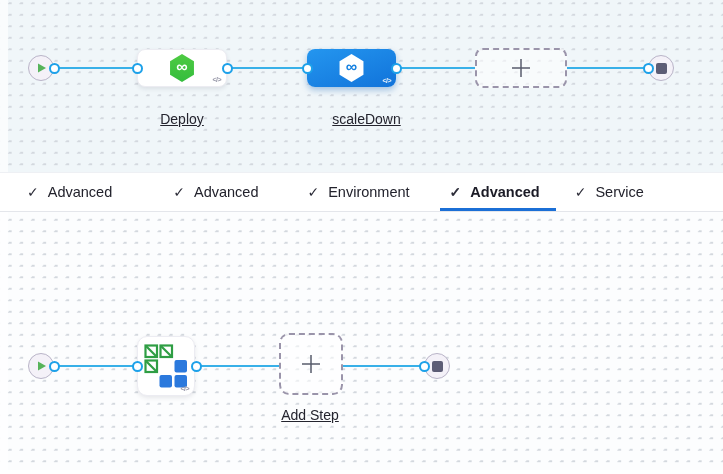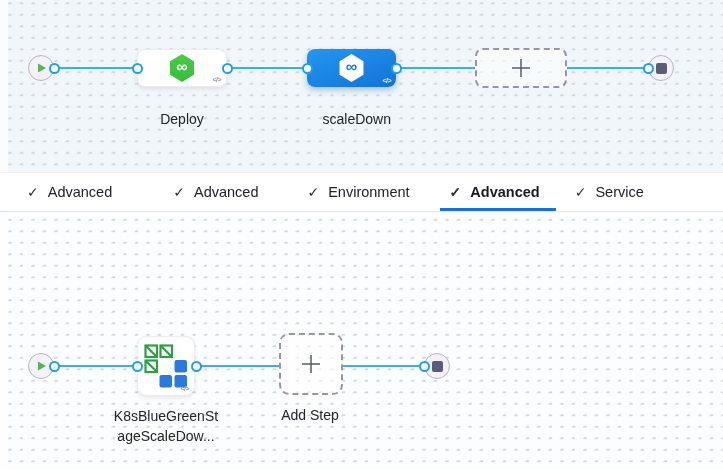--- a/index.html
+++ b/index.html
@@ -43,21 +43,21 @@
     clip-path:polygon(50% 0%, 96% 26%, 96% 74%, 50% 100%, 4% 74%, 4% 26%); }
   .hex-green { background:linear-gradient(180deg,#4ecb42,#35bd3e); color:#fff; }
   .hex-white { background:#fff; color:#1580e0; }
   .hex span { font-size:16px; font-weight:700; line-height:1; margin-top:-2px; }
 
   .add-box { position:absolute; border:2px dashed #9a94aa; border-radius:8px;
     background:rgba(255,255,255,0.55); z-index:3;
     display:flex; align-items:center; justify-content:center; cursor:pointer; }
 
   .node-label { position:absolute; text-align:center; font-size:14px; color:#24242e;
-    z-index:2; line-height:20px; }
+    z-index:2; line-height:20px;text-decoration:underline; }
 
   
   .tabbar { position:absolute; top:172px; left:0; right:0; height:40px; background:#fff;
     border-top:1px solid #eef0f4; border-bottom:1px solid #e4e6eb;
     display:flex; align-items:stretch; padding-left:27px; z-index:5; }
   .tab { display:flex; align-items:center; gap:9px; position:relative; cursor:pointer;
     font-size:14.5px; color:#22222c; }
   .tab + .tab { margin-left:0; }
   .tab:nth-child(2){ margin-left:61px; }
   .tab:nth-child(3){ margin-left:49px; }
@@ -111,21 +111,21 @@
     </div>
 
     <div class="port" style="left:48.5px;top:62.5px;"></div>
     <div class="port" style="left:131.5px;top:62.5px;"></div>
     <div class="port" style="left:221.5px;top:62.5px;"></div>
     <div class="port" style="left:301.5px;top:62.5px;"></div>
     <div class="port" style="left:390.5px;top:62.5px;"></div>
     <div class="port" style="left:642.5px;top:62.5px;"></div>
 
     <div class="node-label" style="left:137px;top:109px;width:90px;">Deploy</div>
-    <div class="node-label" style="left:302px;top:109px;width:89px;text-align:right;">scaleDown</div>
+    <div class="node-label" style="left:322px;top:109px;width:89px;">scaleDown</div>
   </div>
 
   <div class="tabbar">
     <div class="tab">
       <span class="check">✓</span>
       <span>Advanced</span>
     </div>
     <div class="tab">
       <span class="check">✓</span>
       <span>Advanced</span>
@@ -183,20 +183,16 @@
 
     <div class="round-node" style="left:424px;top:141px;">
       <div class="stop-square"></div>
     </div>
 
     <div class="port" style="left:48.5px;top:148.5px;"></div>
     <div class="port" style="left:131.5px;top:148.5px;"></div>
     <div class="port" style="left:190.5px;top:148.5px;"></div>
     <div class="port" style="left:418.5px;top:148.5px;"></div>
 
-    <div class="node-label" style="left:96px;top:194px;width:140px;line-height:20px;">
-      <div>K8sBlueGreenSt</div>
-      <div>ageScaleDow...</div>
-    </div>
     <div class="node-label" style="left:260px;top:193px;width:100px;">Add Step</div>
   </div>
 
 </div>
 
 </body></html>

